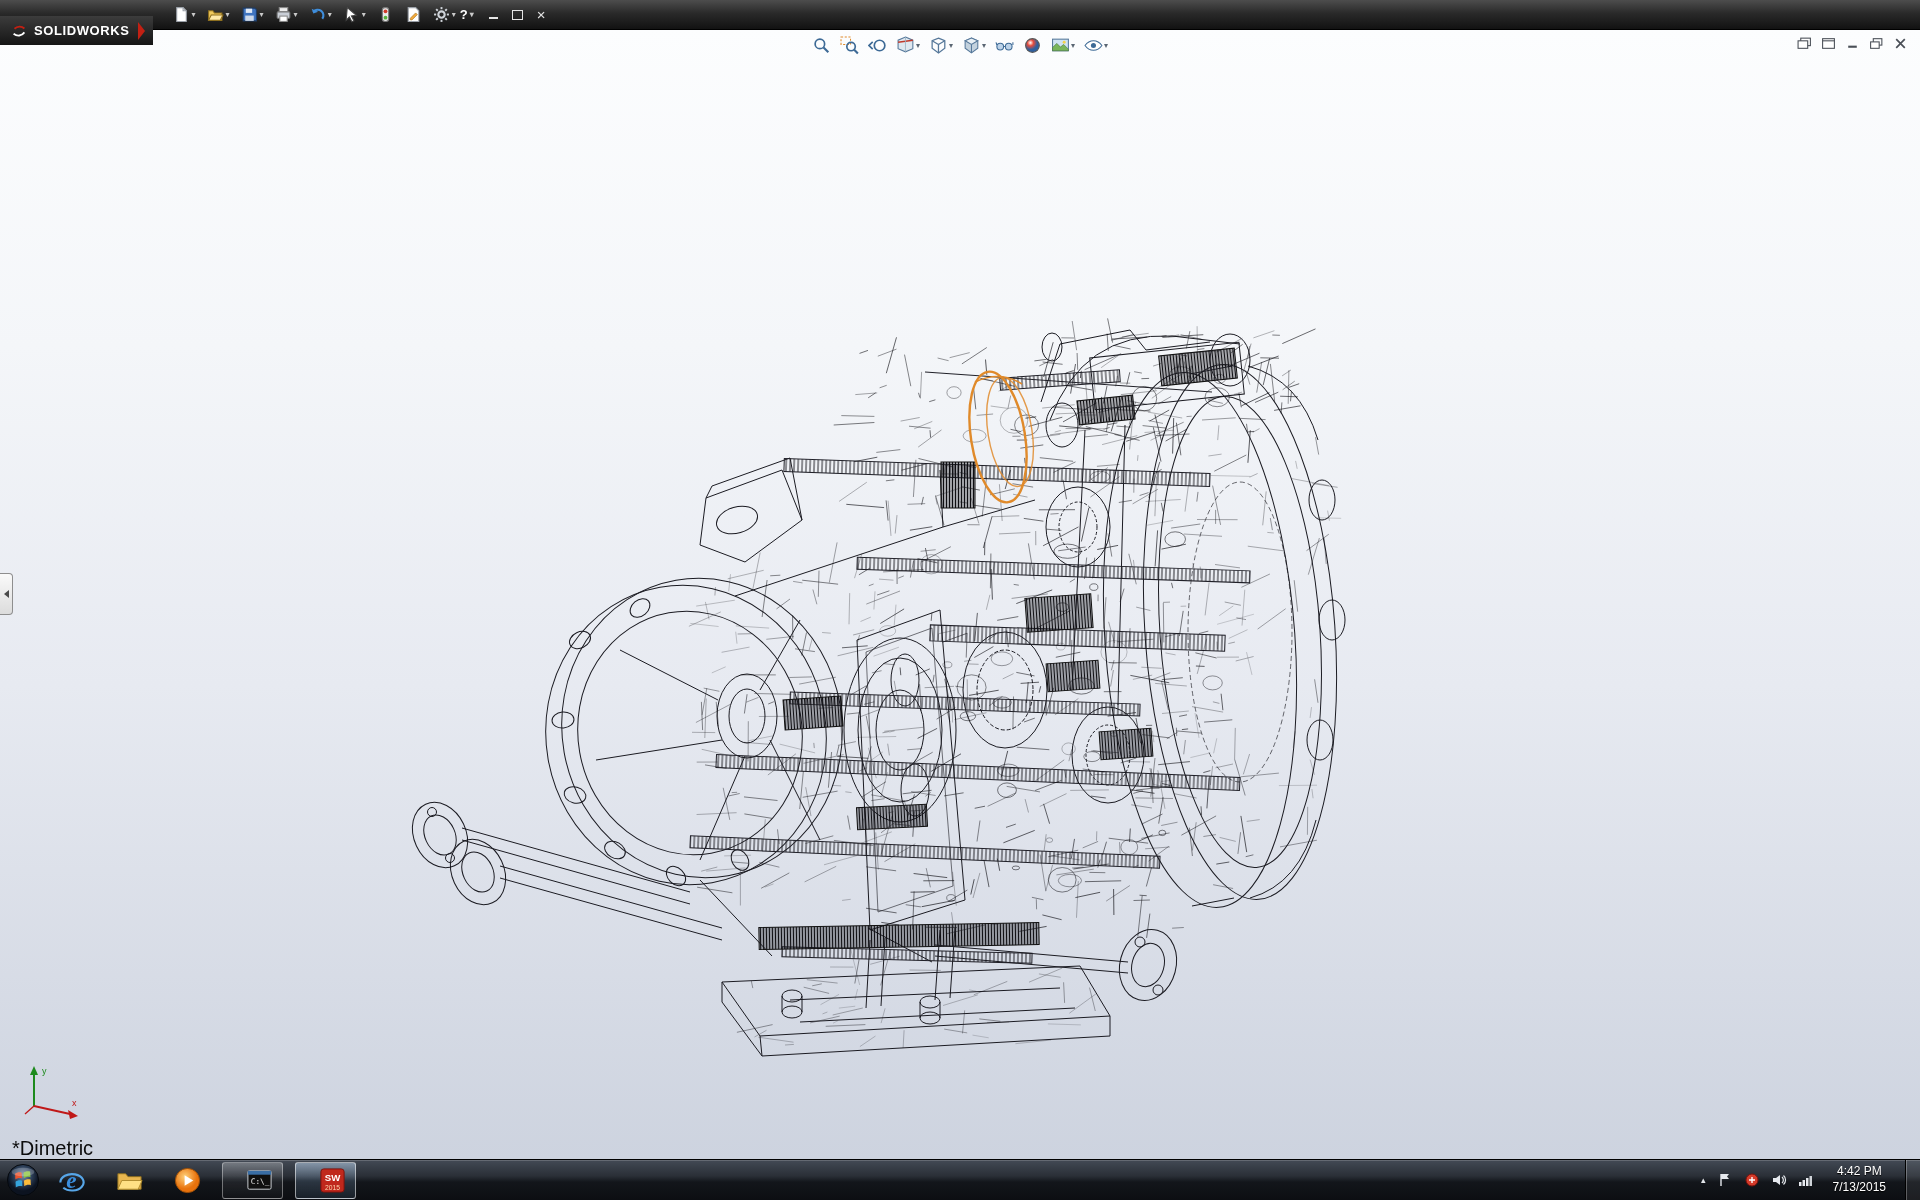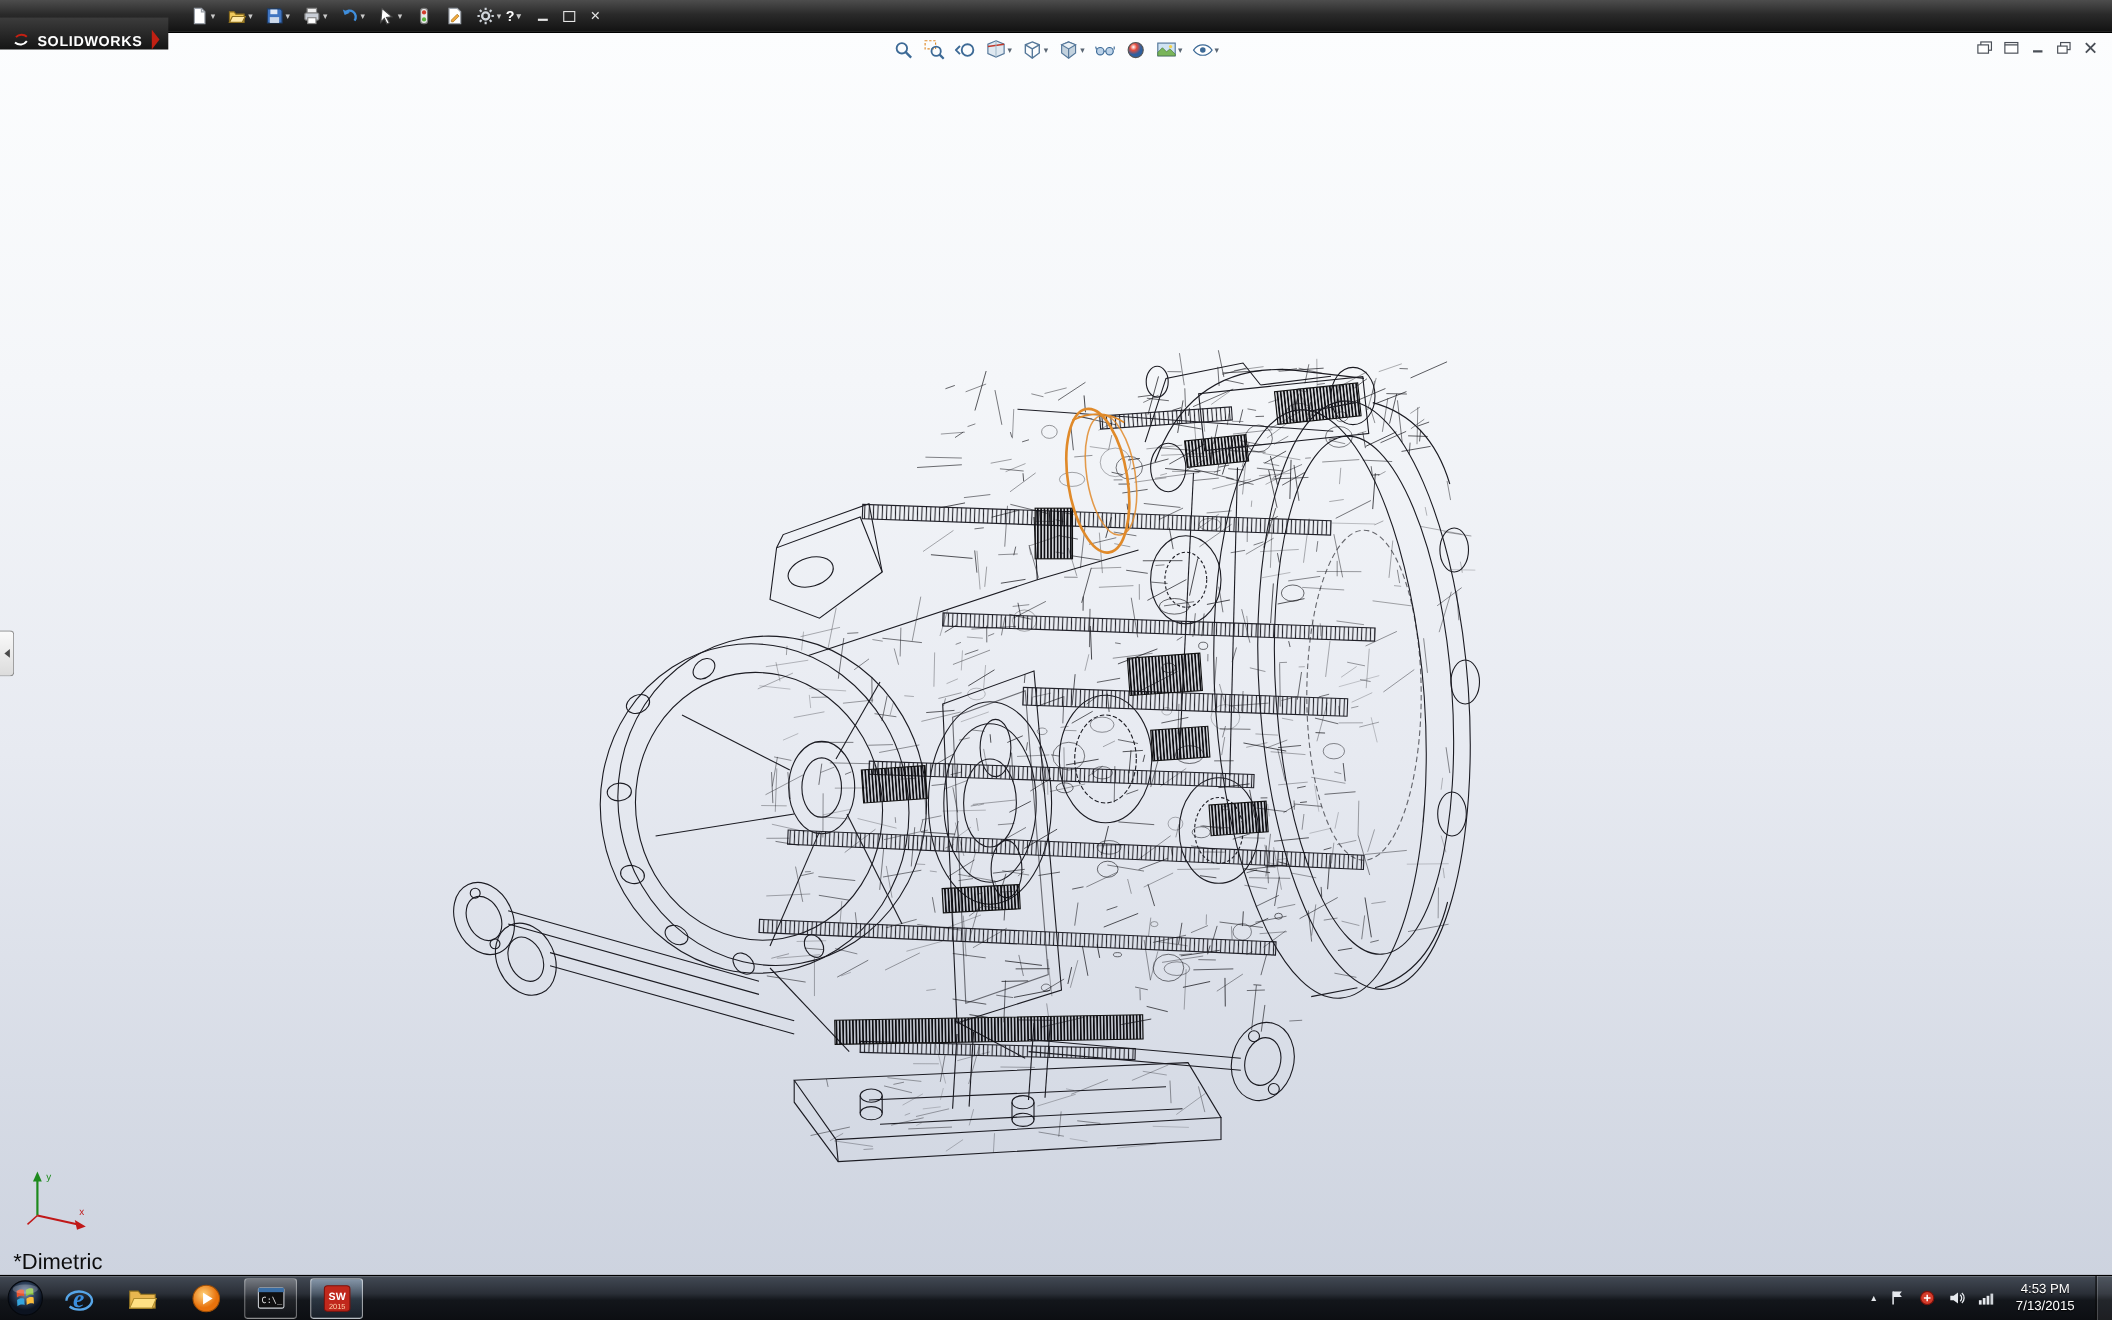--- a/index.html
+++ b/index.html
@@ -4,21 +4,21 @@
 <style>
   html,body{margin:0;padding:0;}
   body{width:1920px;height:1200px;overflow:hidden;position:relative;
        font-family:"Liberation Sans",sans-serif;background:#dfe3ec;}
 
   
   .titlebar{position:absolute;top:0;left:0;right:0;height:29px;z-index:20;
     display:flex;align-items:center;color:#fff;
     background:linear-gradient(#4d4d4d,#2a2a2a 45%,#121212);
     border-bottom:1px solid #000;}
-  .logo{display:flex;align-items:flex-end;gap:6px;height:100%;padding:0 8px 0 10px;
+  .logo{display:flex;align-items:center;gap:6px;height:100%;padding:0 8px 0 10px;
     background:linear-gradient(#3c3c3c,#151515);margin-top:32px;}
   .logo-text{font-size:13px;font-weight:bold;letter-spacing:.6px;}
   .logo-arrow{width:0;height:0;border-left:7px solid #c22013;
     border-top:9px solid transparent;border-bottom:9px solid transparent;margin-left:2px;}
   .tb-tools{display:flex;align-items:center;gap:3px;margin-left:16px;}
   .tbi{height:25px;display:flex;align-items:center;gap:2px;padding:0 4px;border-radius:2px;}
   .tbi svg{width:17px;height:17px;display:block;}
   .caret{font-size:8px;color:#c9c9c9;line-height:1;}
   .tb-title{flex:1;text-align:center;font-size:13px;color:#f2f2f2;
     white-space:nowrap;overflow:hidden;}
@@ -59,21 +59,21 @@
   .taskbar{position:absolute;left:0;right:0;bottom:0;height:40px;z-index:30;
     display:flex;align-items:center;
     background:linear-gradient(#434a55 0%,#2a2f37 40%,#13161b 55%,#0c0e12 100%);
     border-top:1px solid #000;box-shadow:inset 0 1px 0 rgba(255,255,255,.18);}
   .start{width:46px;height:40px;display:flex;align-items:center;justify-content:center;}
   .start svg{width:34px;height:34px;}
   .task-icons{display:flex;align-items:center;gap:12px;margin-left:2px;}
   .tk{width:46px;height:35px;display:flex;align-items:center;justify-content:center;border-radius:3px;}
   .tk svg{width:29px;height:29px;}
   .tk.open{border:1px solid rgba(255,255,255,.38);
-    background:linear-gradient(rgba(255,255,255,.28),rgba(255,255,255,.07) 45%,rgba(255,255,255,.02));}
+    background:linear-gradient(rgba(255,255,255,.28),rgba(255,255,255,.07) 45%,rgba(255,255,255,.02));padding-left:13px;}
   .tk.active{border:1px solid rgba(255,255,255,.55);
     background:linear-gradient(rgba(190,215,240,.55),rgba(110,140,170,.28) 50%,rgba(70,95,120,.22));align-items:center;}
   .tray{margin-left:auto;display:flex;align-items:center;gap:11px;height:100%;}
   .chevron{font-size:9px;color:#e3e6ea;}
   .tray-icon{width:16px;height:16px;display:flex;align-items:center;justify-content:center;}
   .tray-icon svg{width:16px;height:16px;}
   .clock{display:flex;flex-direction:column;align-items:center;justify-content:center;
     color:#fff;font-size:12px;line-height:1.3;padding:0 8px;text-shadow:0 1px 1px #000;}
   .show-desktop{width:14px;height:40px;border-left:1px solid #000;
     box-shadow:inset 1px 0 0 rgba(255,255,255,.28);background:rgba(255,255,255,.07);}
@@ -1292,18 +1292,18 @@
     </div>
     <div class="tray-icon">
       <svg viewBox="0 0 16 16">
           <rect x="1" y="10" width="2.5" height="4" fill="#e6e9ee"></rect>
           <rect x="4.5" y="8" width="2.5" height="6" fill="#e6e9ee"></rect>
           <rect x="8" y="6" width="2.5" height="8" fill="#e6e9ee"></rect>
           <rect x="11.5" y="4" width="2.5" height="10" fill="#cfd3d8"></rect>
         </svg>
     </div>
     <div class="clock">
-      <span>4:53 PM</span>
+      <span>4:42 PM</span>
       <span>7/13/2015</span>
     </div>
     <div class="show-desktop"></div>
   </div>
 </div>
 
 </body></html>

